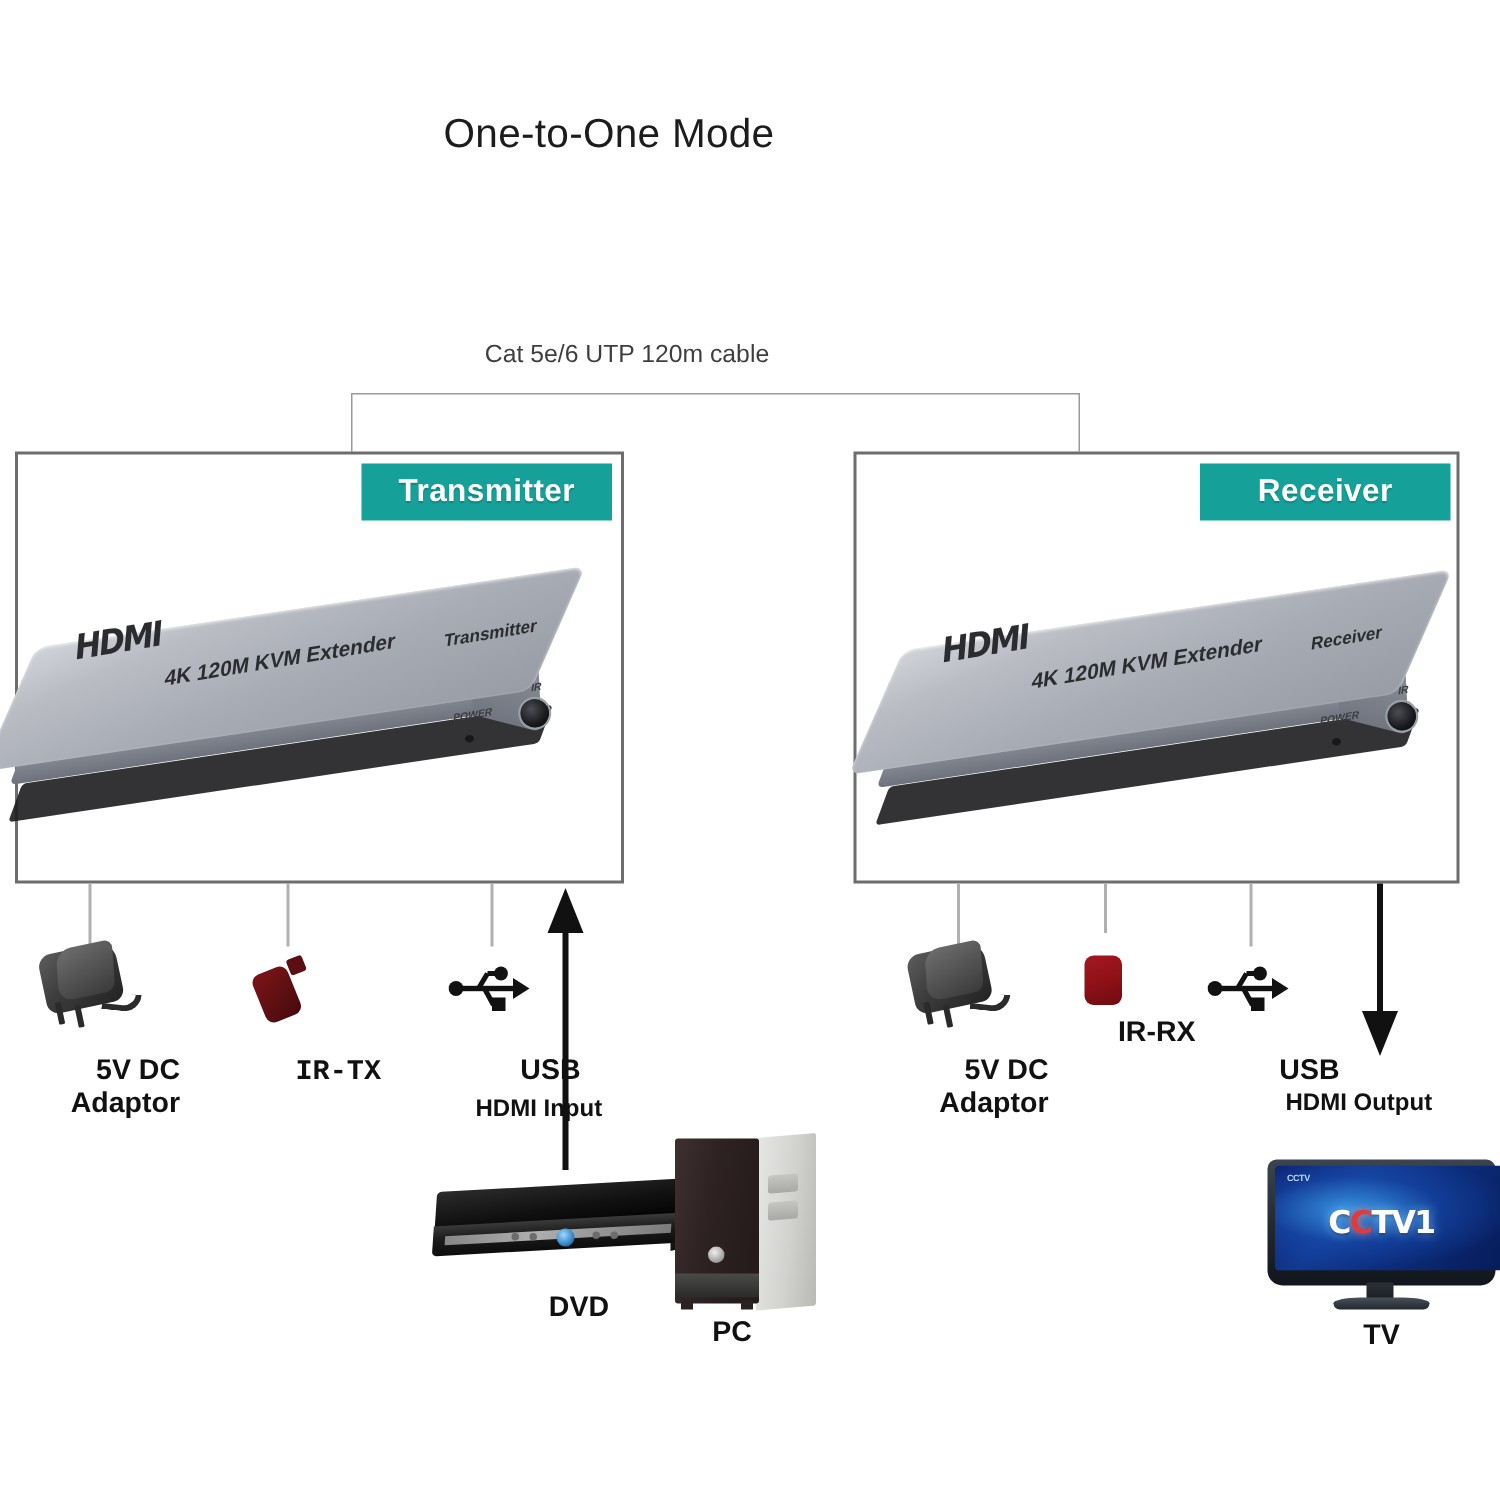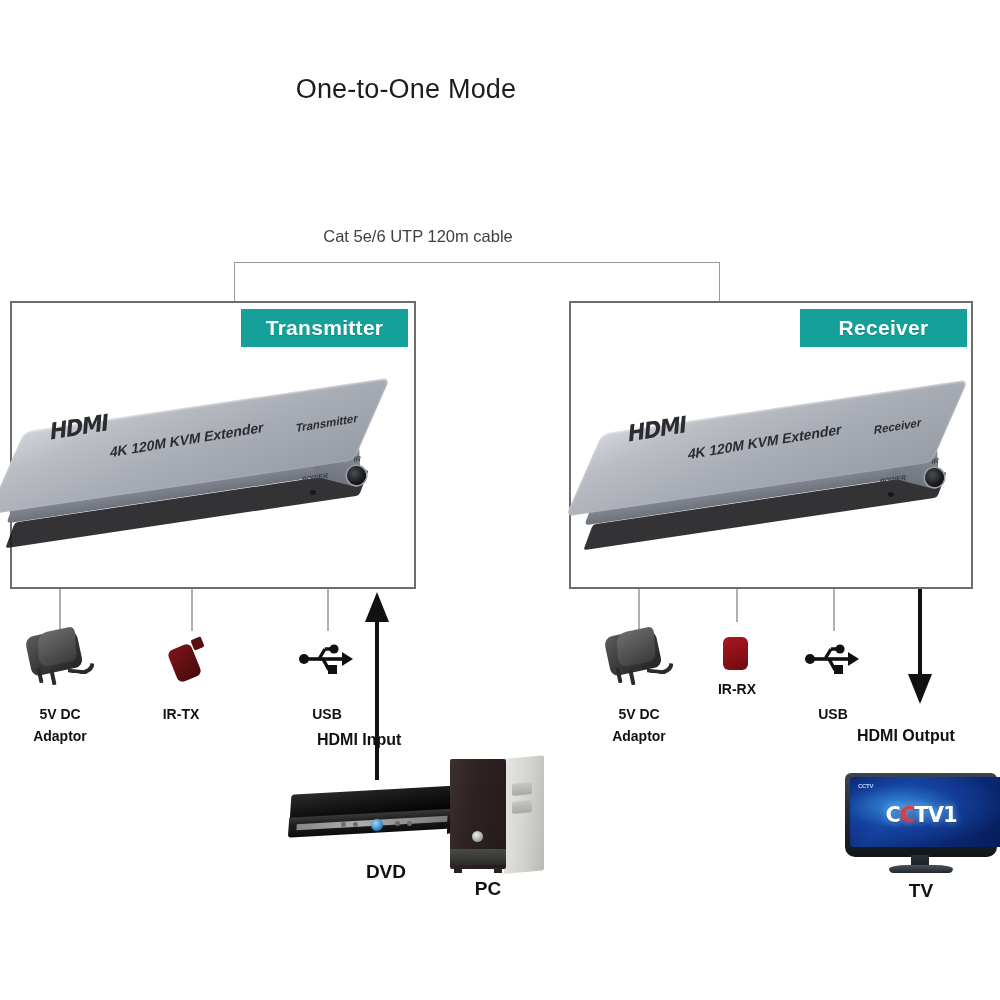--- a/index.html
+++ b/index.html
@@ -176,24 +176,24 @@
   .arrow-head {
     width: 0; height: 0;
     border-left: 12px solid transparent;
     border-right: 12px solid transparent;
   }
   .arrow-head.up   { border-bottom: 30px solid #111; }
   .arrow-head.down { border-top: 30px solid #111; }
 
   
   .periph-label {
-    font-size: 14px;
+    font-size: 19px;
     font-weight: bold;
     color: #111;
-    text-align: center;
+    text-align: right;
     line-height: 22px;
     white-space: pre-line;
   }
   .big-label {
     font-size: 16px;
     font-weight: bold;
     color: #111;
     white-space: nowrap;
   }
   .caption {
@@ -422,21 +422,21 @@
     <div class="ad-prong" style="left:29px; top:44px; transform:rotate(-12deg);"></div>
     <div class="ad-cable"></div>
   </div>
   <div class="abs periph-label" style="left:0px; top:703px; width:120px;">5V DC
 Adaptor</div>
 
   <div class="abs ir-tx-icon" style="left:172px; top:638px;">
     <div class="ir-tx-nub"></div>
     <div class="ir-tx-body"></div>
   </div>
-  <div class="abs periph-label" style="left:121px; top:703px; width:120px;">IR-TX</div>
+  <div class="abs periph-label" style="left:134px; top:703px; width:120px;font-family:Liberation Mono, monospace;">IR-TX</div>
 
   <div class="abs usb-icon" style="left:299px; top:644px;">
     <svg width="56" height="30" viewBox="0 0 56 30" aria-hidden="true">
       <circle cx="5" cy="15" r="5" fill="#111"></circle>
       <rect x="5" y="13.2" width="38" height="3.6" fill="#111"></rect>
       <path d="M43 8 L54 15 L43 22 Z" fill="#111"></path>
       <path d="M20 15 L26 5 M26 5 L34 5" stroke="#111" stroke-width="3.4" fill="none"></path>
       <circle cx="35" cy="5" r="4.6" fill="#111"></circle>
       <path d="M24 15 L30 26" stroke="#111" stroke-width="3.4" fill="none"></path>
       <rect x="29" y="21" width="9" height="9" fill="#111"></rect>

